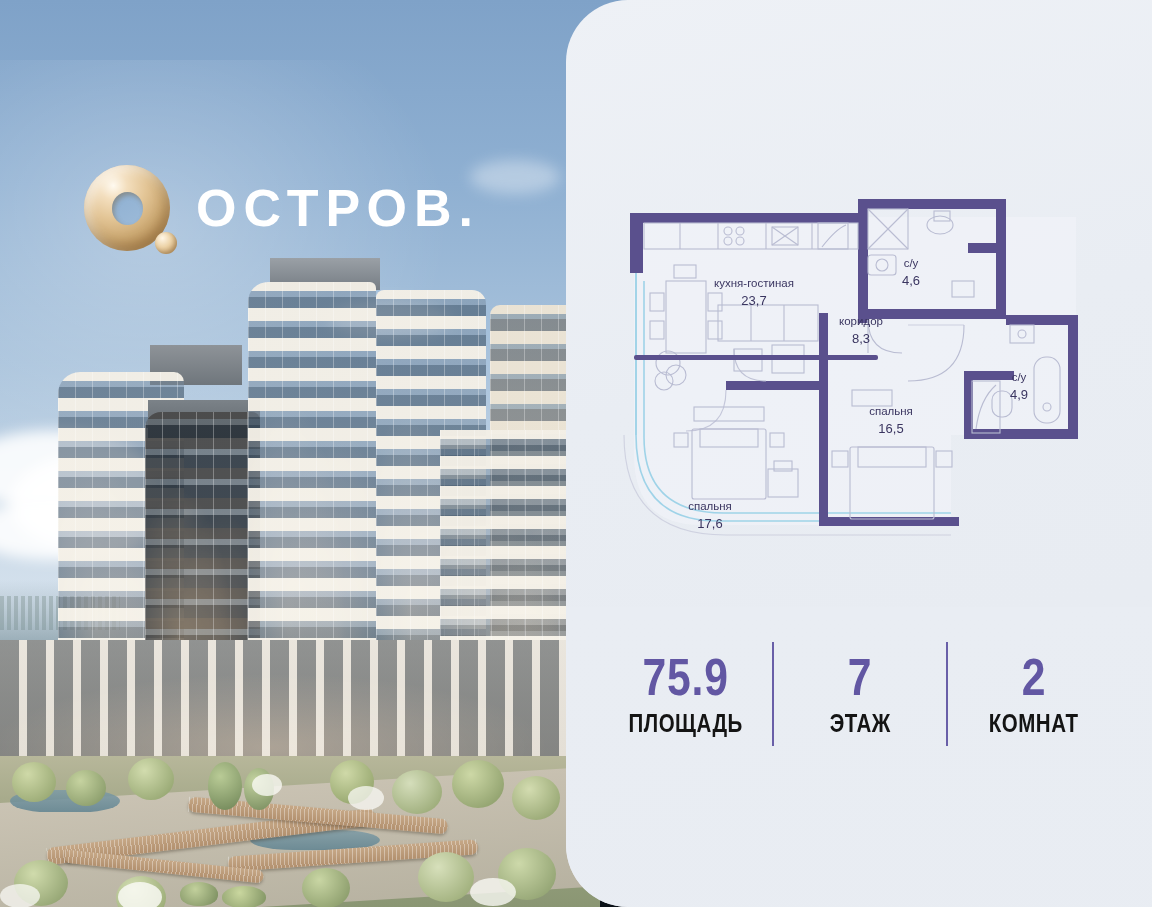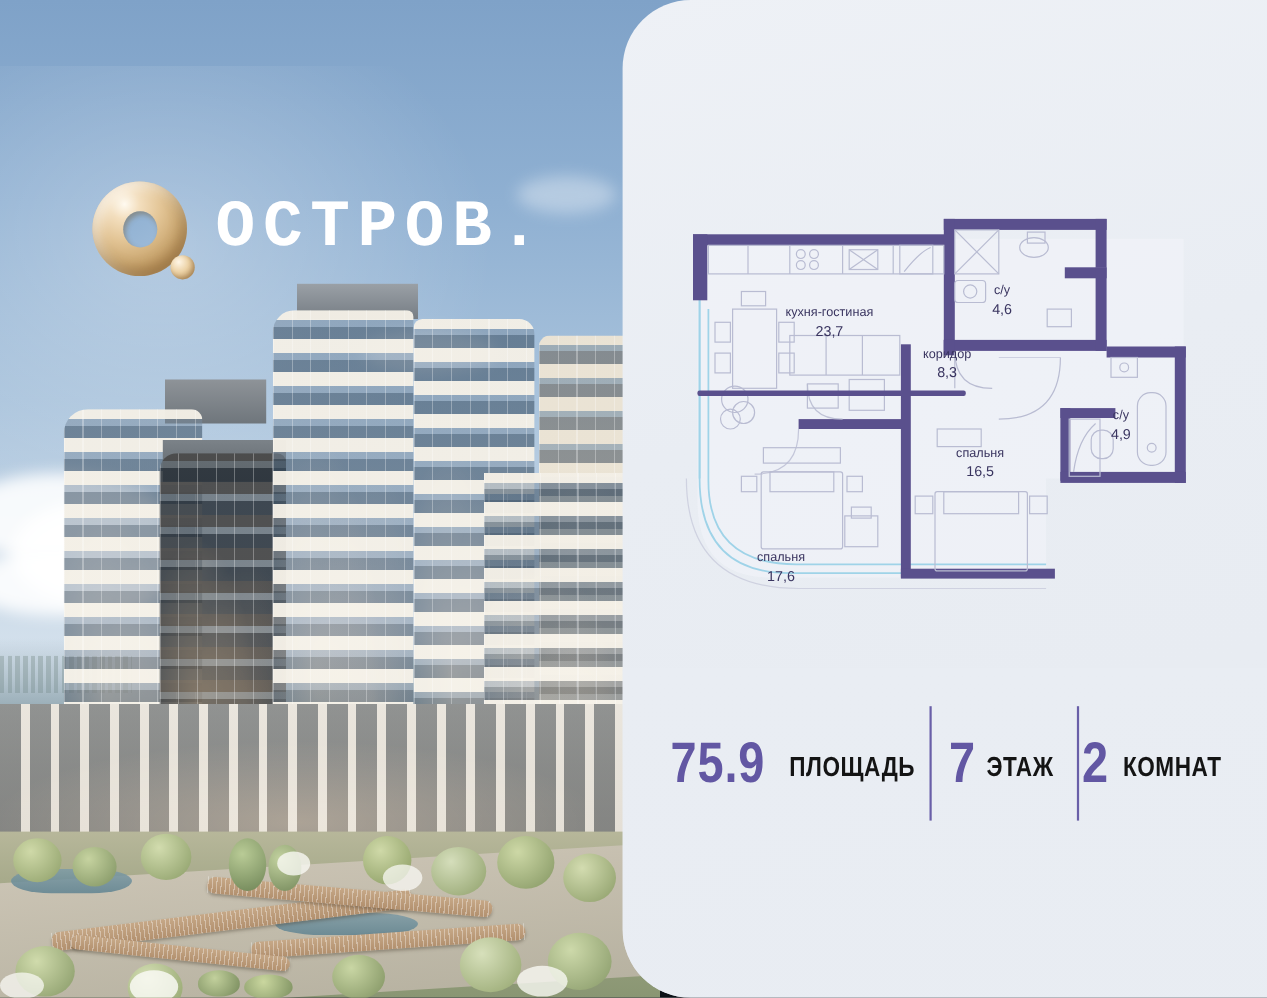--- a/index.html
+++ b/index.html
@@ -140,22 +140,22 @@
     position:absolute; left:28px; top:27px; width:31px; height:33px; border-radius:50%;
     background:linear-gradient(150deg,#8fb0d2,#9cbad8);
     box-shadow:inset 2px 3px 5px rgba(120,90,46,.42);
   }
   .torus .dot{
     position:absolute; right:-7px; bottom:-3px; width:22px; height:22px; border-radius:50%;
     background:radial-gradient(circle at 34% 28%, #fff6e6, #ecd2a6 42%, #c9a471 82%);
     box-shadow:inset -2px -2px 4px rgba(120,88,44,.4);
   }
   .wordmark{
-    color:#fff; font-size:60px; font-weight:700; letter-spacing:7px; line-height:1;
-    font-family:Liberation Mono, monospace;
+    color:#fff; font-size:52px; font-weight:700; letter-spacing:7px; line-height:1;
+    font-family:Liberation Sans, sans-serif;
   }
 
   
   .promo{
     position:absolute; left:58px; top:632px; width:442px; height:110px;
     background:rgba(255,255,255,.82);
     border-radius:18px;
     backdrop-filter:blur(5px);
     box-shadow:0 6px 20px rgba(40,55,75,.18);
     display:flex; flex-direction:column; justify-content:center;
@@ -183,21 +183,21 @@
 
   
   .plan{ position:absolute; left:40px; top:185px; width:520px; height:385px; }
   .plan svg{ display:block; }
 
   
   .stats{
     position:absolute; left:600px; top:636px; width:520px; height:116px;
     display:flex; align-items:stretch;
   }
-  .stat{ flex:1; display:flex; flex-direction:row; align-items:center; justify-content:center;text-align:right; }
+  .stat{ flex:1; display:flex; flex-direction:column; align-items:center; justify-content:center;text-align:right; }
   .stat .num{
     color:#6257a3; font-size:52px; font-weight:700; line-height:.98;
     transform:scaleX(.82); letter-spacing:1px;
   }
   .stat .lbl{
     color:#141414; font-size:25px; font-weight:700; line-height:1.05; margin-top:7px;
     transform:scaleX(.82); letter-spacing:.6px; white-space:nowrap;
   }
   .divider{ width:2px; background:#6257a3; margin:6px 0; opacity:.95; }
 </style>

